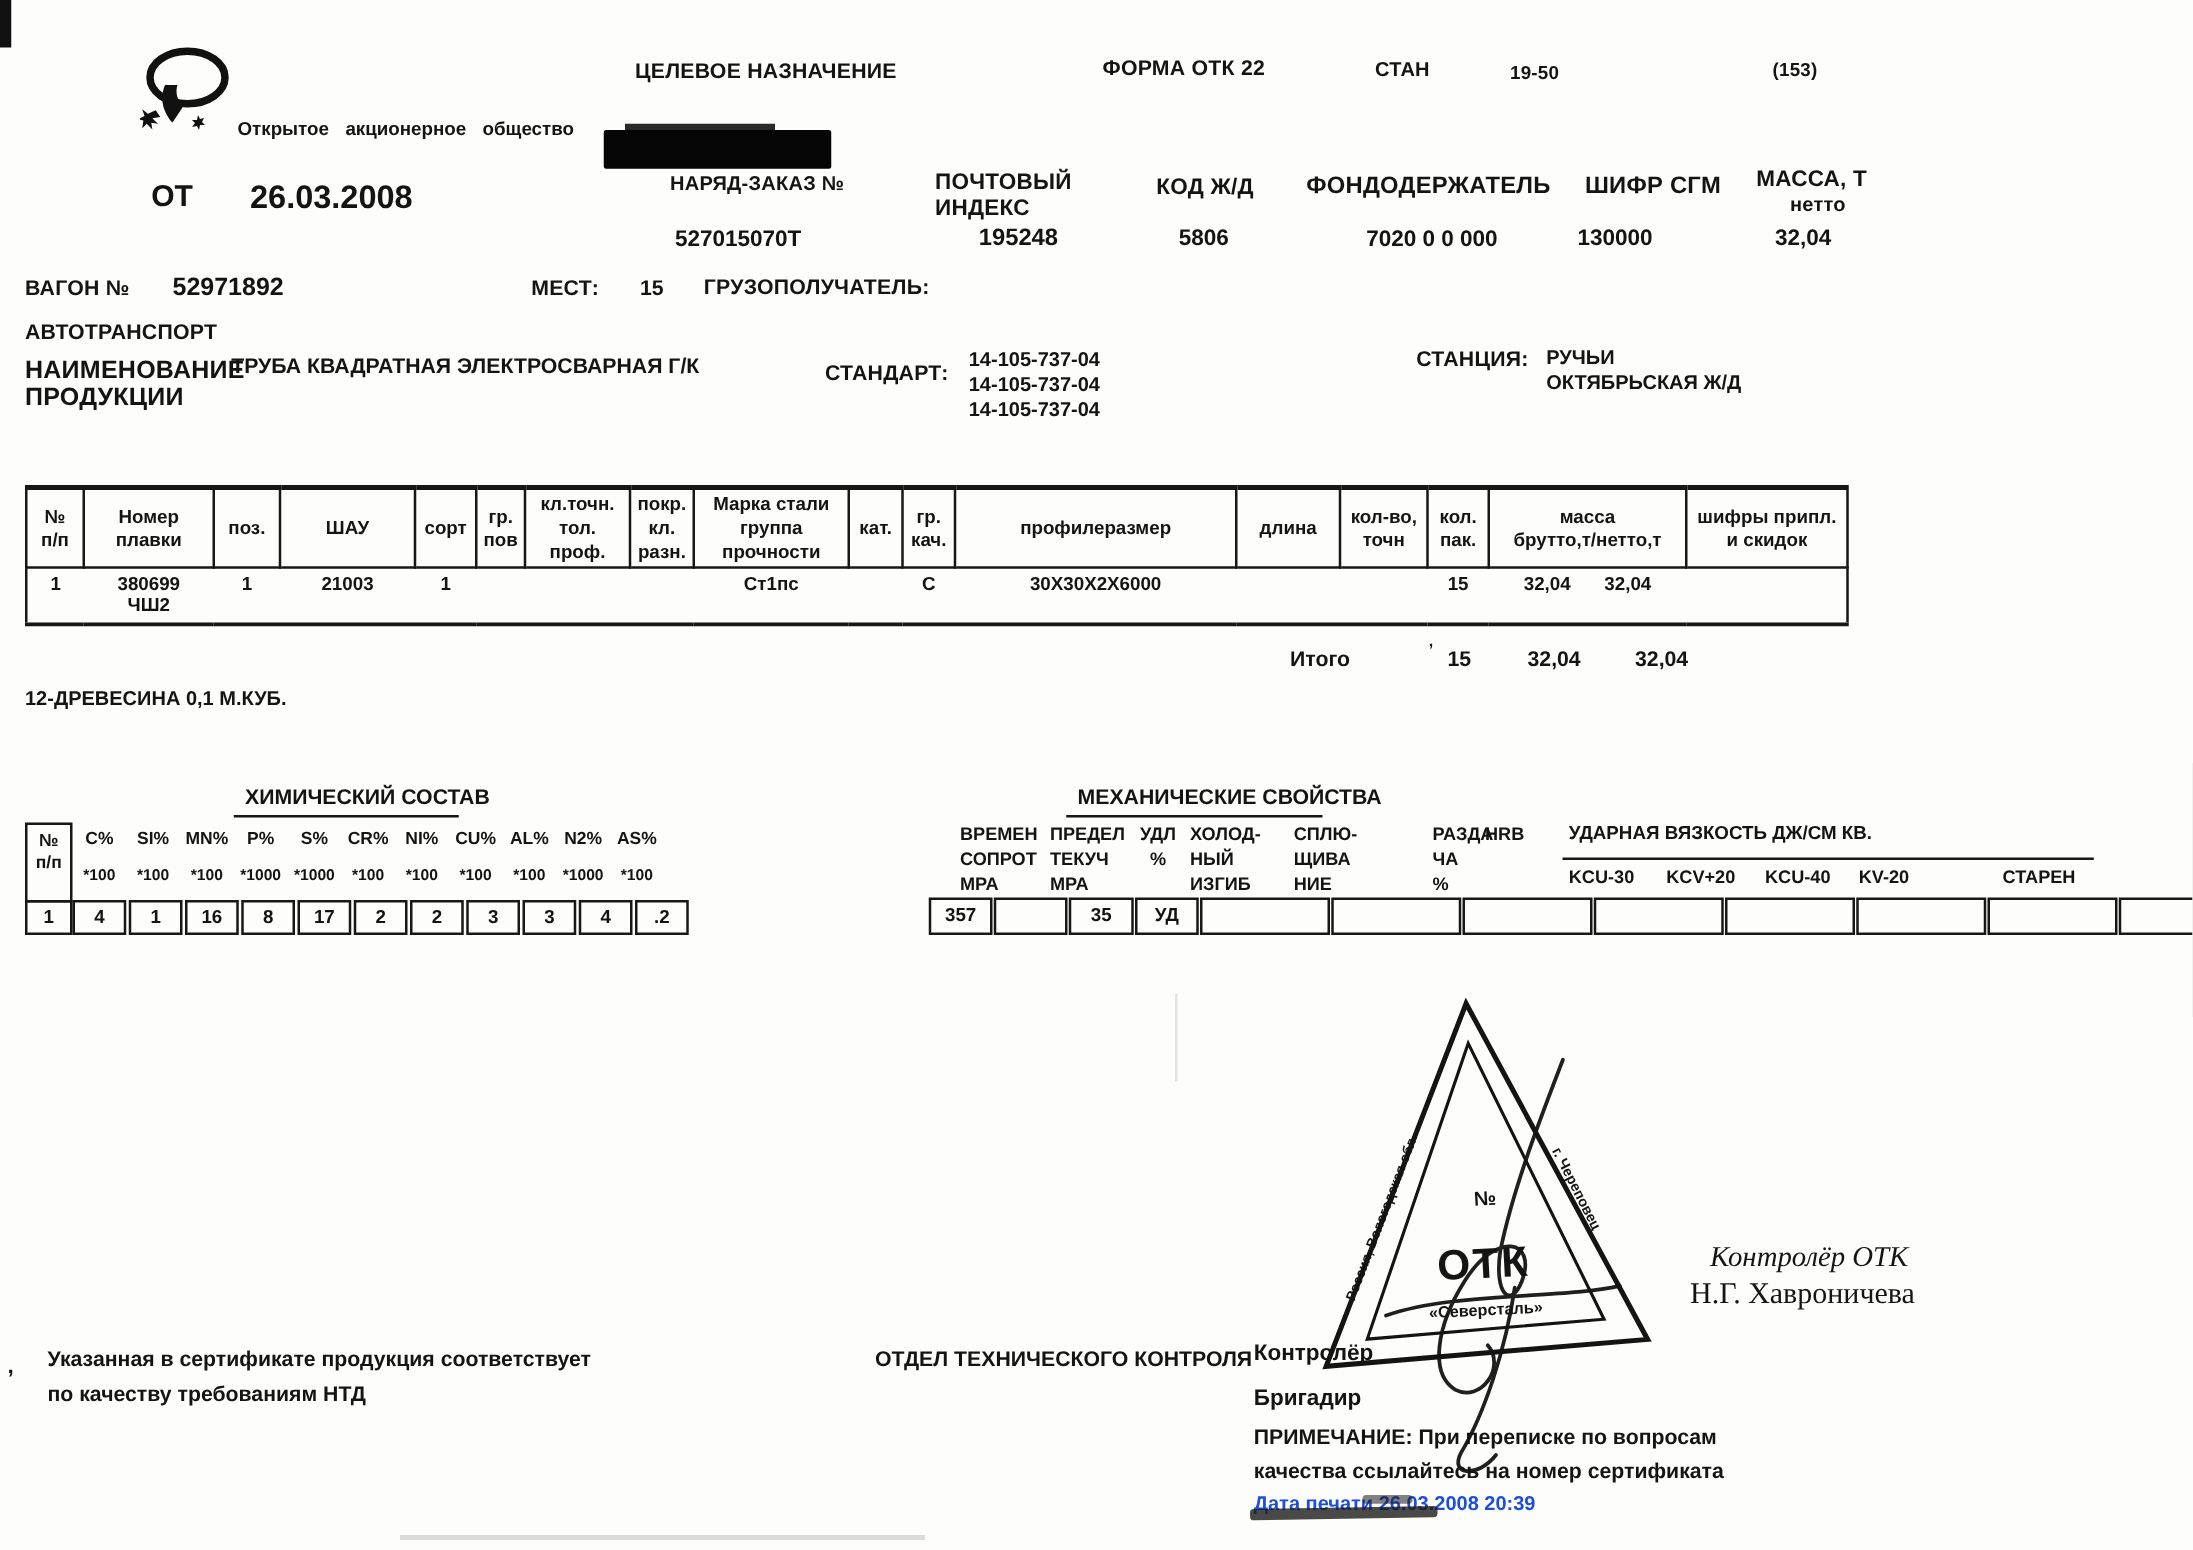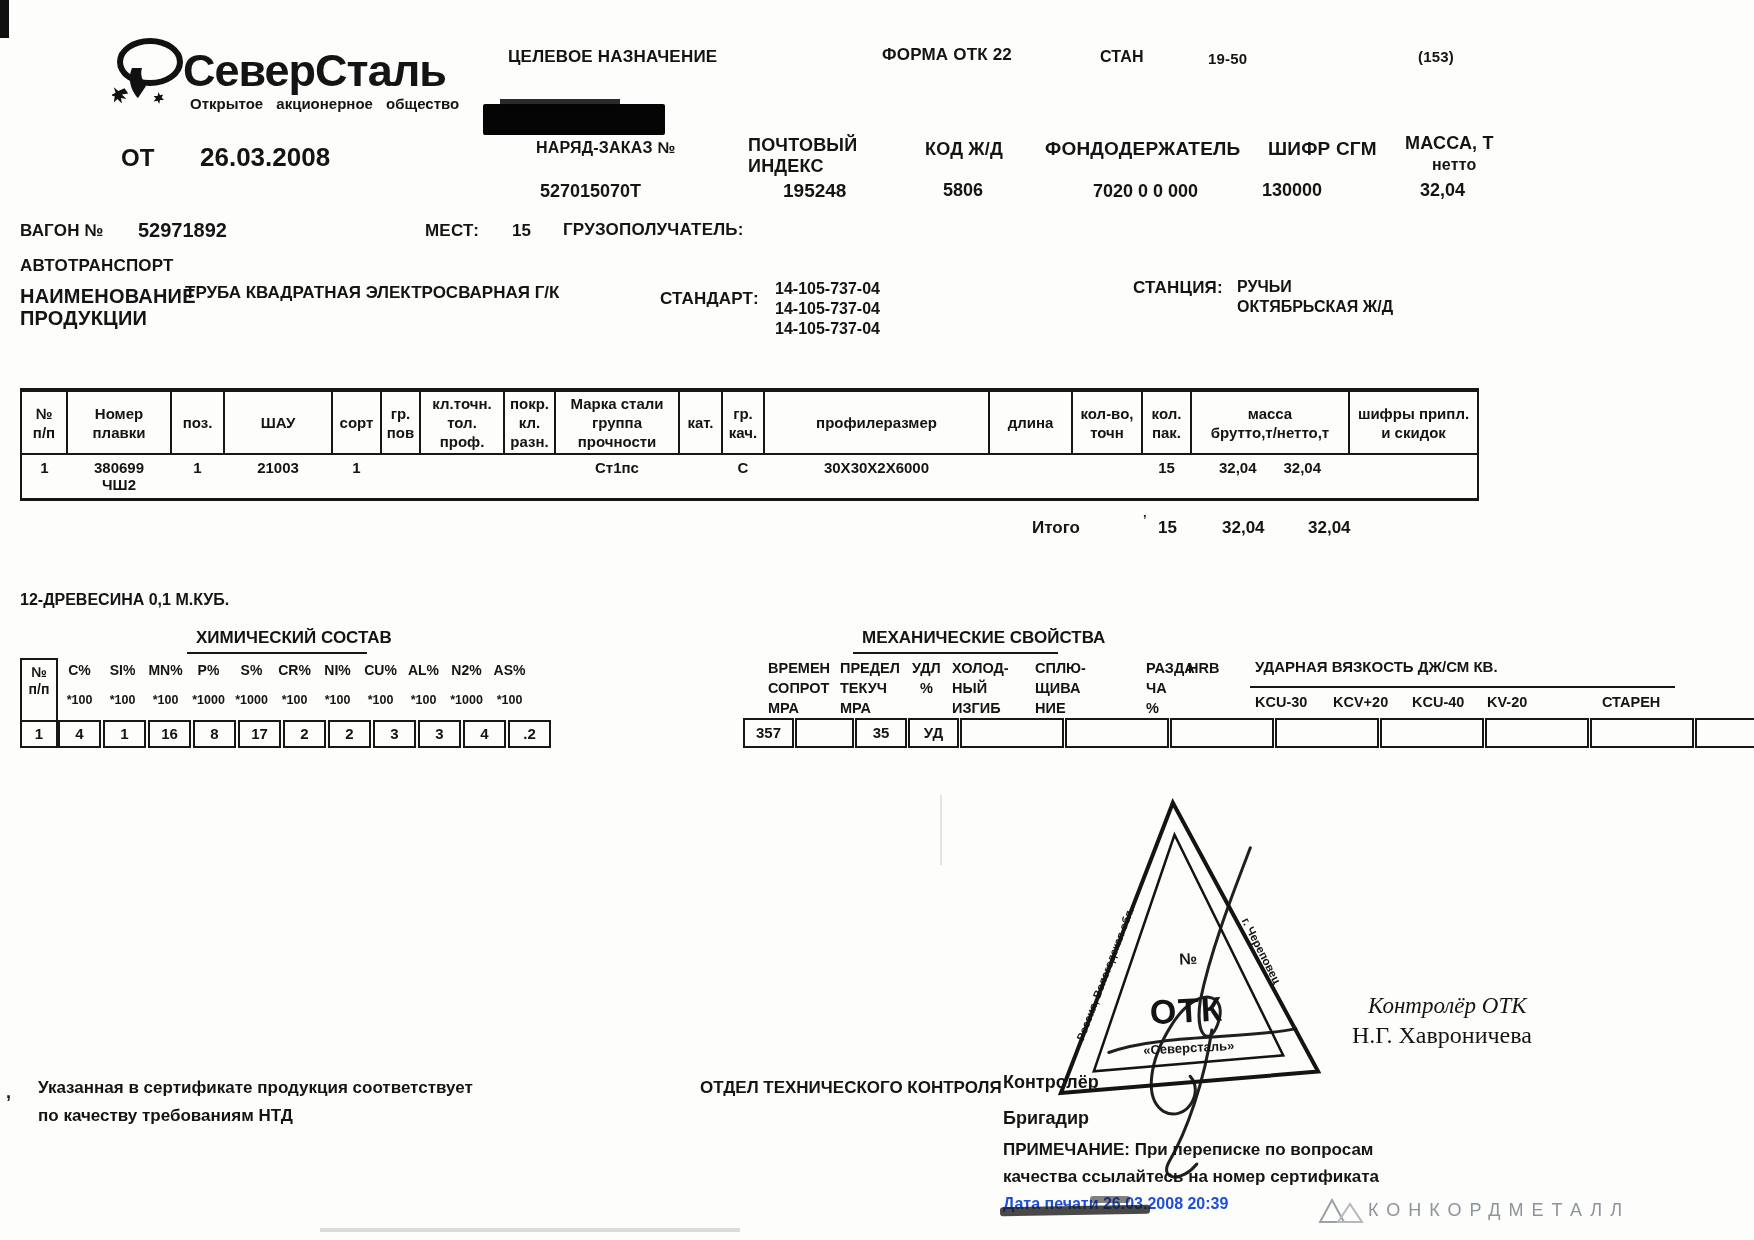--- a/index.html
+++ b/index.html
@@ -47,21 +47,20 @@
   <div class="abs" style="left:0;top:8;width:9px;height:38px;background:#111;"></div>
 
   <div class="abs" style="left:112px;top:36px;width:72px;height:70px;">
     <svg width="72" height="70" viewBox="0 0 72 70">
       <ellipse cx="38" cy="26" rx="30" ry="21" fill="none" stroke="#111" stroke-width="6"></ellipse>
       <path d="M20,32 C14,46 22,58 26,62 L34,50 C30,44 28,38 30,32 Z" fill="#111"></path>
       <path d="M12,52 l4,6 -7,1 5,5 -6,-1 1,6 -5,-5 -4,4 1,-7 -5,-1 6,-3 -2,-6 5,4 z" fill="#111" transform="scale(0.9) translate(2,6)"></path>
       <path d="M44,56 l2,4 4,-1 -2,4 3,3 -5,0 -1,5 -2,-4 -5,1 3,-4 -3,-3 5,0 z" fill="#111" transform="scale(0.8) translate(14,14)"></path>
     </svg>
   </div>
-  <div class="abs b" style="left:183px;top:45px;font-size:45px;letter-spacing:-1px;">СеверСталь</div>
   <div class="abs b" style="left:190px;top:95px;font-size:15px;word-spacing:9px;">Открытое акционерное общество</div>
   <div class="abs b" style="left:121px;top:144px;font-size:24px;">ОТ</div>
   <div class="abs b" style="left:200px;top:142px;font-size:26px;">26.03.2008</div>
 
   <div class="abs lbl" style="left:508px;top:47px;font-size:17px;">ЦЕЛЕВОЕ НАЗНАЧЕНИЕ</div>
   <div class="abs lbl" style="left:882px;top:45px;font-size:17px;">ФОРМА ОТК 22</div>
   <div class="abs lbl" style="left:1100px;top:48px;font-size:16px;">СТАН</div>
   <div class="abs lbl" style="left:1208px;top:50px;font-size:15px;">19-50</div>
   <div class="abs lbl" style="left:1418px;top:48px;font-size:15px;">(153)</div>
 
@@ -183,21 +182,21 @@
     </tr>
   </tbody>
     </table>
 
   <div class="abs b" style="left:1032px;top:518px;font-size:17px;">Итого</div>
   <div class="abs b" style="left:1143px;top:512px;font-size:13px;">’</div>
   <div class="abs b" style="left:1158px;top:518px;font-size:17px;">15</div>
   <div class="abs b" style="left:1222px;top:518px;font-size:17px;">32,04</div>
   <div class="abs b" style="left:1308px;top:518px;font-size:17px;">32,04</div>
 
-  <div class="abs b" style="left:20px;top:551px;font-size:16px;margin-top:40px;">12-ДРЕВЕСИНА 0,1 М.КУБ.</div>
+  <div class="abs b" style="left:20px;top:551px;font-size:16px;">12-ДРЕВЕСИНА 0,1 М.КУБ.</div>
 
   <div class="abs b" style="left:196px;top:628px;font-size:17px;">ХИМИЧЕСКИЙ СОСТАВ</div>
   <div class="uline" style="left:187px;top:652px;width:180px;"></div>
 
   <div class="chem-head" style="left:58px;top:662px;">
     <div>C%</div>
     <div>SI%</div>
     <div>MN%</div>
     <div>P%</div>
     <div>S%</div>
@@ -306,25 +305,18 @@
   <div class="abs b" style="left:1003px;top:1108px;font-size:18px;">Бригадир</div>
   <div class="abs b" style="left:1003px;top:1140px;font-size:17px;">ПРИМЕЧАНИЕ: При переписке по вопросам</div>
   <div class="abs b" style="left:1003px;top:1167px;font-size:17px;">качества ссылайтесь на номер сертификата</div>
   <div class="abs b" style="left:1003px;top:1195px;font-size:16px;color:#1d4ed8;">Дата печати 26.03.2008 20:39</div>
   <div class="smudge" style="left:1000px;top:1206px;width:150px;height:9px;transform:rotate(-1deg);"></div>
   <div class="smudge" style="left:1090px;top:1196px;width:40px;height:7px;opacity:.55;"></div>
 
   <div class="abs serif-it" style="left:1368px;top:993px;font-size:23px;">Контролёр ОТК</div>
   <div class="abs serif" style="left:1352px;top:1022px;font-size:24px;">Н.Г. Хавроничева</div>
 
-  <div class="abs" style="left:1316px;top:1192px;width:430px;height:36px;display:flex;align-items:center;">
-    <svg width="52" height="28" viewBox="0 0 52 28">
-      <polygon points="4,26 16,4 28,26" fill="none" stroke="#9aa0a6" stroke-width="2"></polygon>
-      <polygon points="22,26 34,8 46,26" fill="none" stroke="#b4b9be" stroke-width="2"></polygon>
-    </svg>
-    <span class="wm">КОНКОРДМЕТАЛЛ</span>
-  </div>
 
   <div class="abs" style="left:6px;top:1082px;font-size:18px;font-weight:bold;">,</div>
   <div class="noise" style="left:320px;top:1228px;width:420px;height:4px;"></div>
   <div class="noise" style="left:940px;top:795px;width:2px;height:70px;opacity:.25;"></div>
 
 </div>
 
 </body></html>

